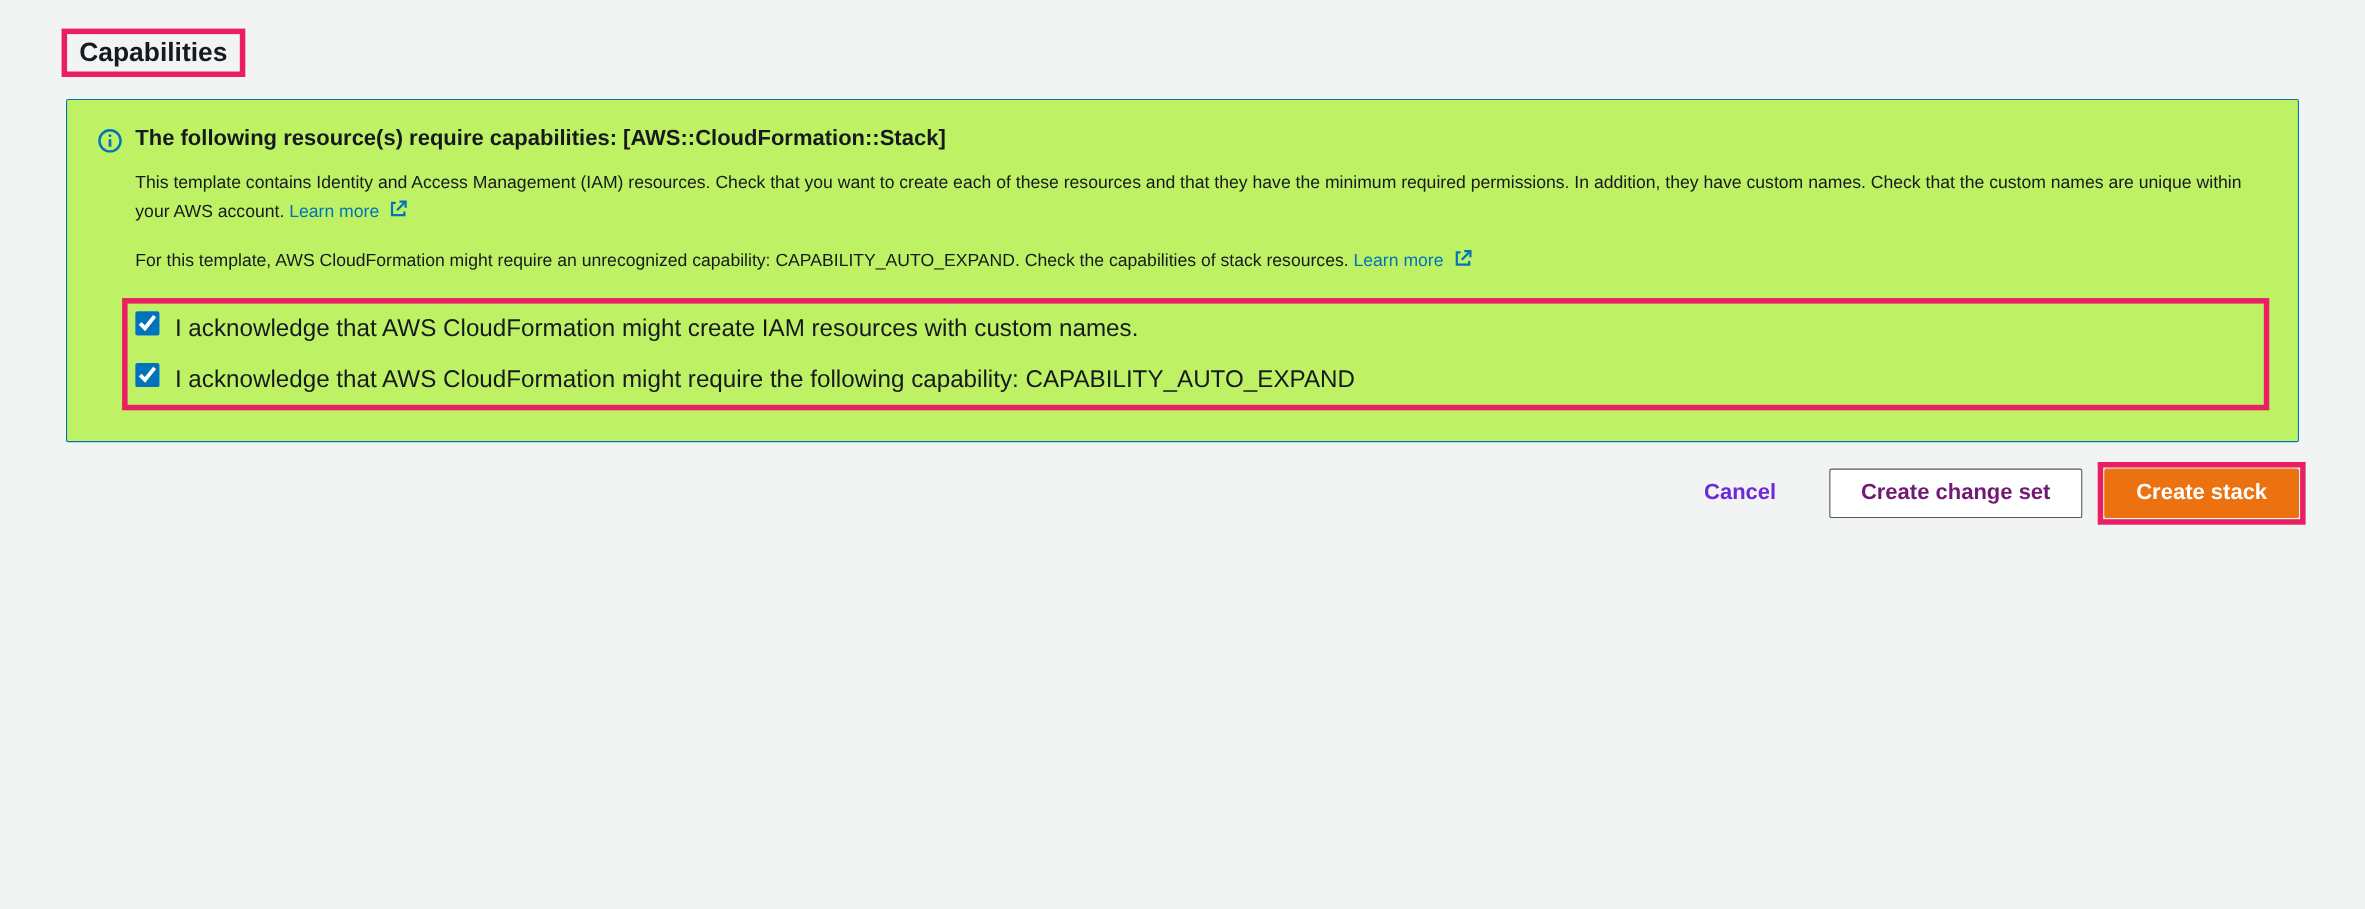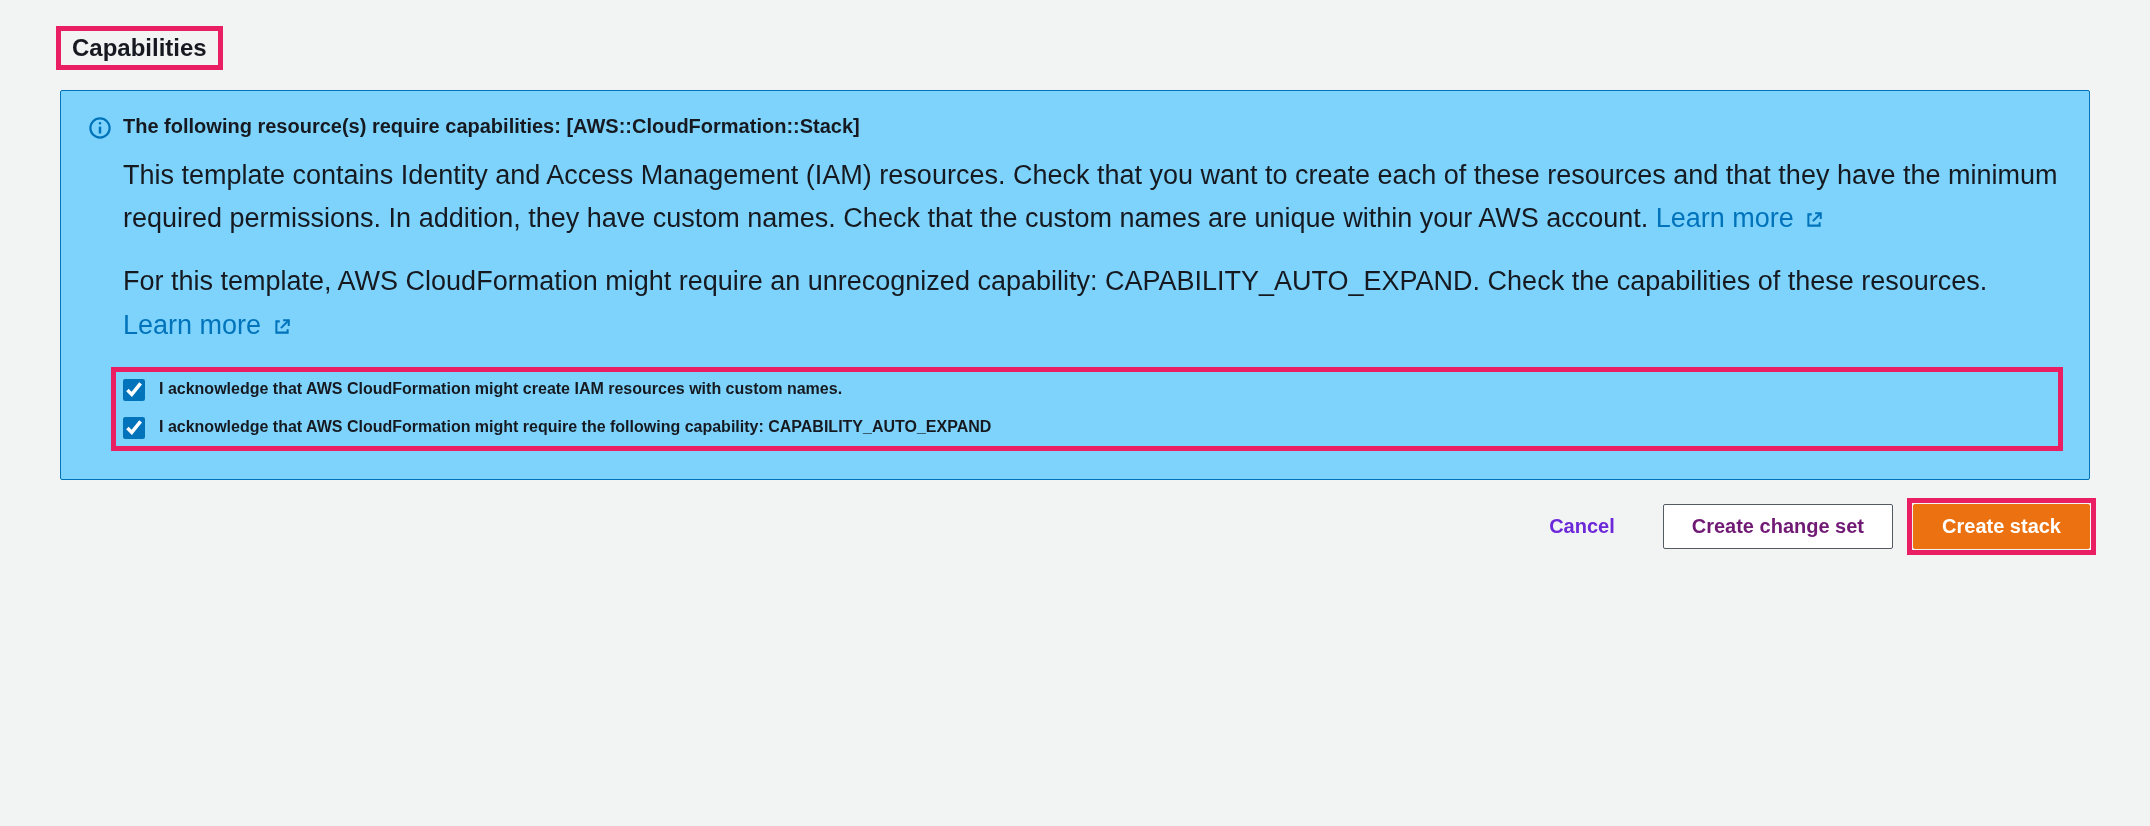--- a/index.html
+++ b/index.html
@@ -24,21 +24,21 @@
       content: "";
       position: absolute;
       top: -4px;
       left: -4px;
       right: -4px;
       bottom: -4px;
       border: 5px solid #e91e63;
       pointer-events: none;
     }
     .info-panel {
-      background: #7dd3fc;
+      background: #bef264;
       border: 1px solid #0073bb;
       border-radius: 2px;
       padding: 24px 28px 28px 28px;
       position: relative;
     }
     .info-header {
       display: flex;
       align-items: flex-start;
       gap: 12px;
     }
@@ -50,21 +50,21 @@
     }
     .info-content {
       flex: 1;
     }
     .info-title {
       font-weight: 700;
       font-size: 20px;
       margin-bottom: 16px;
     }
     .info-body {
-      font-size: 27px;
+      font-size: 16px;
       line-height: 1.6;
       color: #16191f;
       margin-bottom: 18px;
     }
     .learn-more {
       color: #0073bb;
       text-decoration: none;
       white-space: nowrap;
     }
     .external-icon {
@@ -87,22 +87,22 @@
     .ack-item:last-child { margin-bottom: 0; }
     .ack-checkbox {
       width: 22px;
       height: 22px;
       flex-shrink: 0;
       margin-top: 2px;
       accent-color: #0073bb;
       cursor: pointer;
     }
     .ack-label {
-      font-size: 16px;
-      font-weight: 700;
+      font-size: 22px;
+      font-weight: 400;
       cursor: pointer;
       line-height: 1.5;
     }
     .button-row {
       display: flex;
       justify-content: flex-end;
       gap: 20px;
       margin-top: 24px;
       align-items: center;
     }
@@ -173,21 +173,21 @@
             <svg width="18" height="18" viewBox="0 0 16 16" fill="none" stroke="#0073bb" stroke-width="1.8">
               <path d="M6 3H3v10h10v-3"></path>
               <path d="M9 2h5v5"></path>
               <path d="M14 2L7 9"></path>
             </svg>
           </span>
         </a>
       </p>
 
       <p class="info-body">
-        <span>For this template, AWS CloudFormation might require an unrecognized capability: CAPABILITY_AUTO_EXPAND. Check the capabilities of these resources. </span>
+        <span>For this template, AWS CloudFormation might require an unrecognized capability: CAPABILITY_AUTO_EXPAND. Check the capabilities of stack resources. </span>
         <a href="#" class="learn-more">
           <span>Learn more</span>
           <span class="external-icon">
             <svg width="18" height="18" viewBox="0 0 16 16" fill="none" stroke="#0073bb" stroke-width="1.8">
               <path d="M6 3H3v10h10v-3"></path>
               <path d="M9 2h5v5"></path>
               <path d="M14 2L7 9"></path>
             </svg>
           </span>
         </a>

